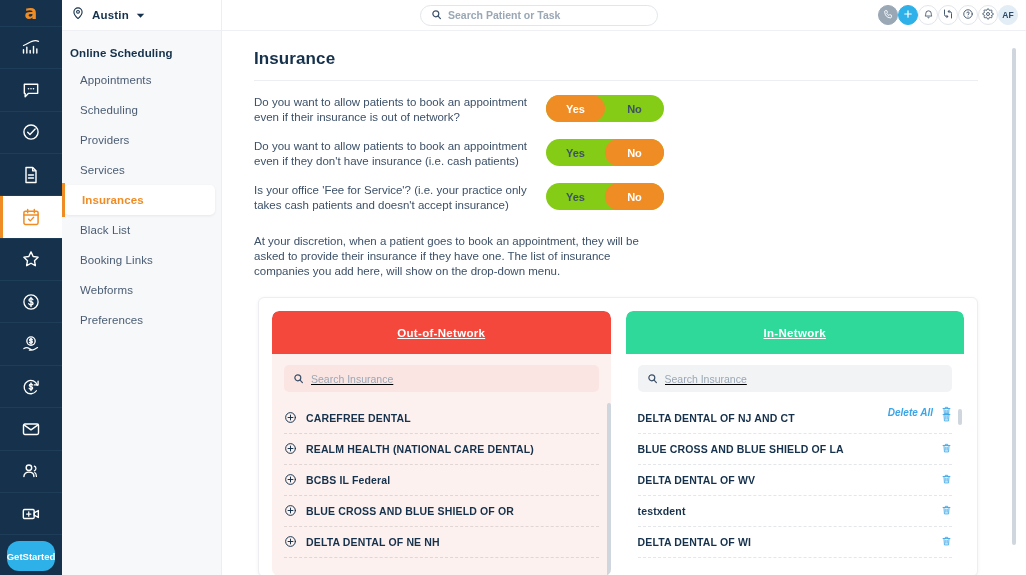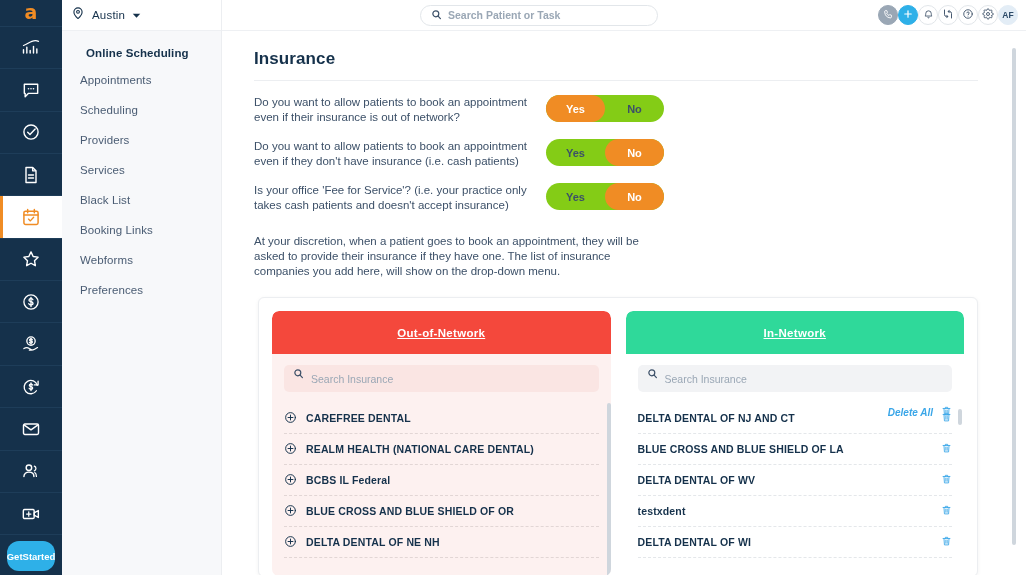--- a/index.html
+++ b/index.html
@@ -57,25 +57,25 @@
     border-right: 1px solid #eceef1;
     position: relative;
   }
   #sidebar-head {
     height: 31px; background: #ffffff;
     display: flex; align-items: center; gap: 7px;
     padding-left: 9px;
     border-bottom: 1px solid #eef0f3;
   }
   #sidebar-head .loc-name {
-    font-size: 11.5px; font-weight: normal; color: #15314b; letter-spacing: .2px;
+    font-size: 11.5px; font-weight: bold; color: #15314b; letter-spacing: .2px;
   }
   #nav-title {
     font-size: 11.5px; font-weight: bold; color: #15314b;
-    padding: 16px 0 6px 24px; letter-spacing: .1px;
+    padding: 16px 0 6px 8px; letter-spacing: .1px;
   }
   .nav-item {
     font-size: 11.5px; color: #4a5c73;
     padding: 9px 0 9px 18px;
     letter-spacing: .1px;
     position: relative;
     margin: 0 6px 0 0;
   }
   .nav-item.active {
     background: #ffffff; color: #f08c24; font-weight: bold;
@@ -195,22 +195,23 @@
   }
   .panel.oon .panel-head { background: #f4483c; }
   .panel.inn .panel-head { background: #2fd99a; }
   .panel.oon .panel-body { background: #fdf1f0; }
   .panel.inn .panel-body { background: #ffffff; }
   .panel-body {
     flex: 1 1 auto; padding: 11px 12px 0 12px; overflow: hidden; position: relative;
   }
   .ins-search {
     height: 27px; border-radius: 5px;
-    display: flex; gap: 7px;
+    display: flex; align-items: center; gap: 7px;
     padding: 0 9px;
+    text-decoration: underline;
   }
   .panel.oon .ins-search { background: #fae5e3; }
   .panel.inn .ins-search { background: #f2f3f5; }
   .ins-search input {
     border: none; outline: none; background: transparent;
     font-size: 10.5px; color: #6b7a8d; width: 100%;
     font-family: "Liberation Sans", sans-serif;
   }
   .ins-search input::placeholder { color: #9aa7b5; }
 
@@ -413,20 +414,21 @@
         </svg>
     </span>
   </div>
 
   <div id="nav-title">Online Scheduling</div>
 
   <div class="nav-item">Appointments</div>
   <div class="nav-item">Scheduling</div>
   <div class="nav-item">Providers</div>
   <div class="nav-item">Services</div>
+  <div class="nav-item active">Insurances</div>
   <div class="nav-item">Black List</div>
   <div class="nav-item">Booking Links</div>
   <div class="nav-item">Webforms</div>
   <div class="nav-item">Preferences</div>
 </div>
 
 <div id="main">
 
   <div id="topbar">
     <div id="search-wrap">

